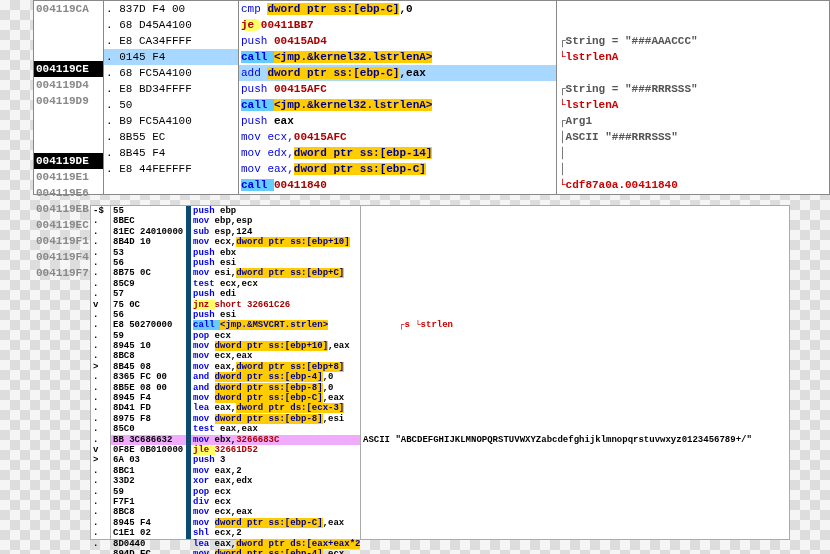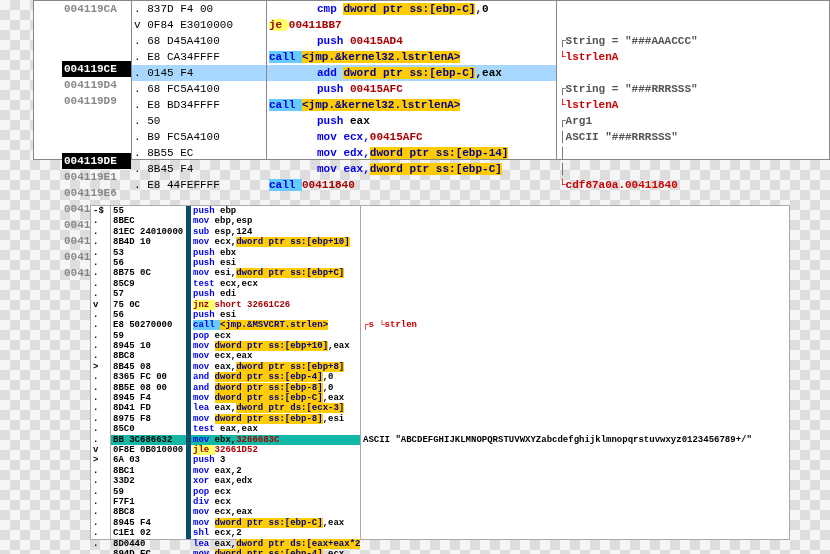--- a/index.html
+++ b/index.html
@@ -19,41 +19,40 @@
     linear-gradient(-45deg, #ddd 25%, transparent 25%),
     linear-gradient(45deg, transparent 75%, #ddd 75%),
     linear-gradient(-45deg, transparent 75%, #ddd 75%);
   background-size: 20px 20px;
   background-position: 0 0, 0 10px, 10px -10px, -10px 0px;
   background-color: #f5f5f5;
 }
 .top-pane {
   position: absolute;
   top: 0; left: 33px; right: 0;
-  height: 160px;
+  height: 195px;
   background: #fff;
   display: flex;
   border: 1px solid #888;
-  padding-left: 28px;
 }
 .addr-col { width: 70px; border-right: 1px solid #888; }
 .hex-col { width: 135px; border-right: 1px solid #888; }
 .asm-col { flex: 1; border-right: 1px solid #888; }
 .cmt-col { width: 272px; }
 .row {
   height: 16px;
   line-height: 16px;
   padding-left: 2px;
   white-space: nowrap;
   overflow: hidden;
 }
 .addr { color: #888; font-weight: bold; }
 .addr.active { background: #000; color: #fff; margin-top: 44px; }
 .row-hl { background: #a8d8ff; }
-.mnem { color: #00e; font-weight: bold; margin-left: 48px; }
+.mnem { color: #00e; font-weight: normal; }
 .mnem-call { color: #00e; background: #6cf; font-weight: bold; }
 .mnem-jmp { color: #a00; background: #ff6; font-weight: bold; border-radius: 6px; }
 .op { color: #000; font-weight: bold; }
 .op-mem { color: #008; background: #fc0; font-weight: bold; }
 .op-addr { color: #a00; font-weight: bold; }
 .cmt-red { color: #c00; font-weight: bold; }
 .cmt-txt { color: #555; font-weight: bold; }
 
 .bottom-pane {
   position: absolute;
@@ -69,27 +68,27 @@
 .b-cmt-col { flex: 1; }
 .brow {
   height: 10.4px;
   line-height: 10px;
   font-size: 9px;
   padding-left: 2px;
   white-space: nowrap;
   overflow: hidden;
   font-weight: bold;
 }
-.brow.highlight { background: #14b8a6; }
+.brow.highlight { background: #f0abfc; }
 .b-mnem { color: #00e; }
 .b-call { color: #00e; background: #6cf; }
 .b-jmp  { color: #a00; background: #ff6; text-align: right; }
 .b-mem  { color: #008; background: #fc0; }
 .b-addr2{ color: #a00; }
-.b-cmt-red { color: #c00; }
+.b-cmt-red { color: #c00; margin-left: 36px; }
 </style>
 </head>
 <body>
 
 <div class="checker"></div>
 
 <div class="top-pane">
   <div class="addr-col" id="top-addr">
       <div class="row addr">004119CA</div>
       <div class="row addr active">004119CE</div>
@@ -99,21 +98,20 @@
       <div class="row addr">004119E1</div>
       <div class="row addr">004119E6</div>
       <div class="row addr">004119EB</div>
       <div class="row addr">004119EC</div>
       <div class="row addr">004119F1</div>
       <div class="row addr">004119F4</div>
       <div class="row addr">004119F7</div>
     </div>
   <div class="hex-col" id="top-hex">
       <div class="row">. 837D F4 00</div>
-      <div class="row">v 0F84 E3010000</div>
       <div class="row">. 68 D45A4100</div>
       <div class="row">. E8 CA34FFFF</div>
       <div class="row row-hl">. 0145 F4</div>
       <div class="row">. 68 FC5A4100</div>
       <div class="row">. E8 BD34FFFF</div>
       <div class="row">. 50</div>
       <div class="row">. B9 FC5A4100</div>
       <div class="row">. 8B55 EC</div>
       <div class="row">. 8B45 F4</div>
       <div class="row">. E8 44FEFFFF</div>

